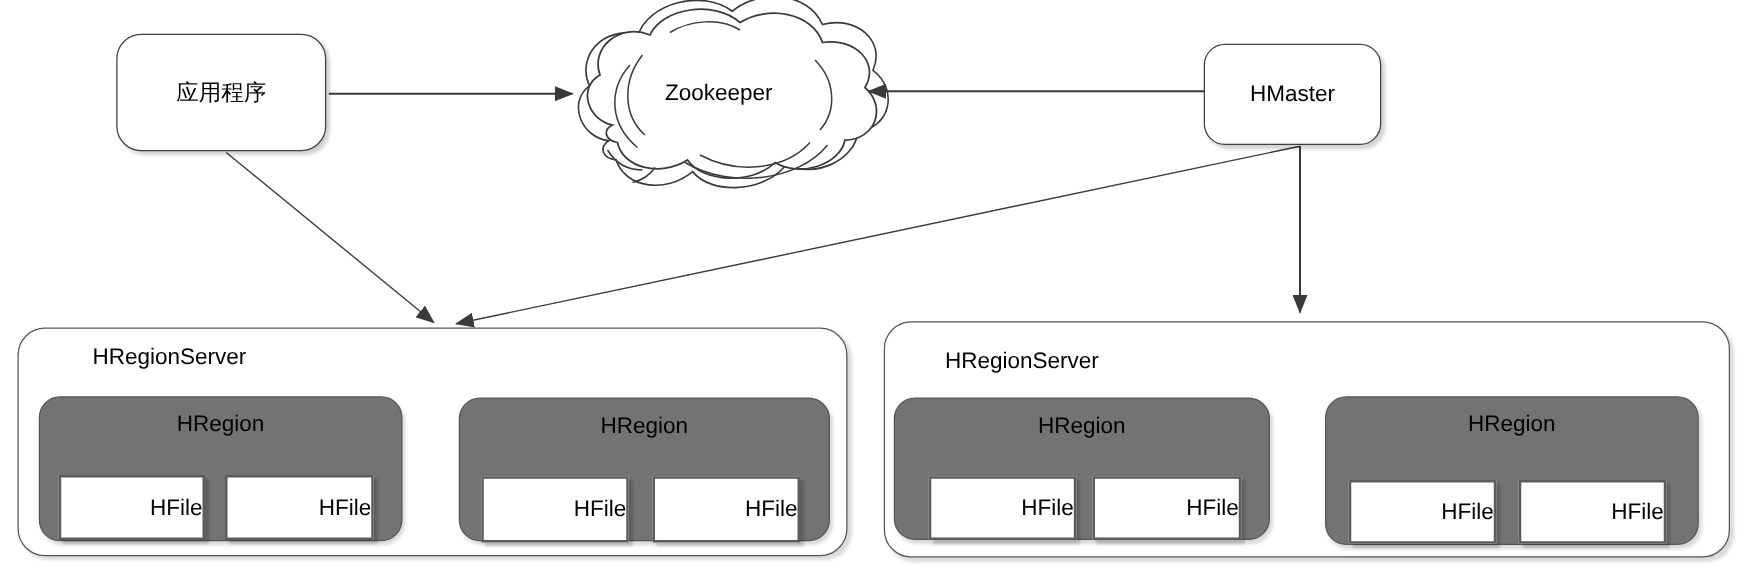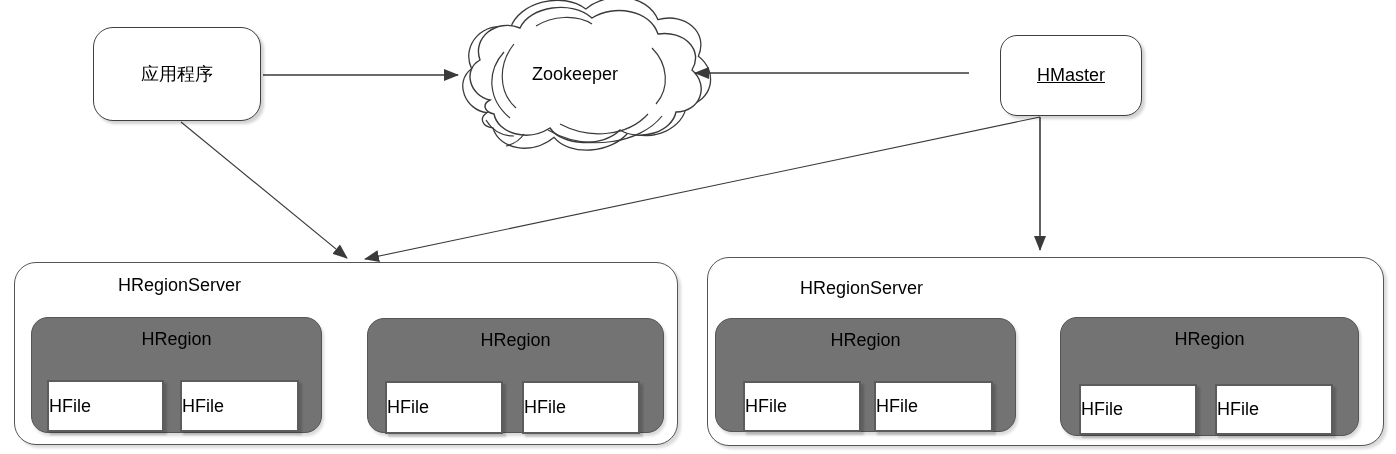--- a/index.html
+++ b/index.html
@@ -20,42 +20,42 @@
   .cloud-main{fill:#ffffff;stroke:var(--line);stroke-width:1.4;}
   .cloud-echo{fill:none;stroke:var(--line);stroke-width:1.2;}
   .cloud-scribble{fill:none;stroke:var(--line);stroke-width:1.2;}
   .cloud-text{font-family:"Liberation Sans","DejaVu Sans",sans-serif;font-size:18px;fill:var(--text);}
   .node{
     position:absolute;background:#fff;border:1.4px solid var(--node-border);
     display:flex;align-items:center;justify-content:center;font-size:18px;
     box-shadow:3px 3px 3px rgba(0,0,0,0.18);
   }
   #app-node{left:93px;top:27px;width:168px;height:94px;border-radius:20px;}
-  #hmaster-node{left:1000px;top:35px;width:142px;height:81px;border-radius:17px;text-decoration:underline;}
+  #hmaster-node{left:963px;top:35px;width:142px;height:81px;border-radius:17px;}
   .server{
     position:absolute;background:#fff;border:1.5px solid var(--container-border);
     border-radius:22px;box-shadow:3px 3px 3px rgba(0,0,0,0.15);
   }
   #server-1{left:14px;top:262px;width:664px;height:183px;}
   #server-2{left:707px;top:257px;width:677px;height:189px;}
-  .server-label{position:absolute;font-size:18px;white-space:nowrap;margin-left:44px;}
+  .server-label{position:absolute;font-size:18px;white-space:nowrap;}
   #server-1 > .server-label{left:59px;top:12px;}
   #server-2 > .server-label{left:48px;top:20px;}
   .region{
     position:absolute;background:#737373;border:1.4px solid var(--container-border);
     border-radius:17px;box-shadow:2px 3px 3px rgba(0,0,0,0.15);
   }
   #server-1 .region-a{left:16px;top:54px;width:291px;height:116px;}
   #server-1 .region-b{left:352px;top:55px;width:297px;height:115px;}
   #server-2 .region-a{left:7px;top:60px;width:301px;height:114px;}
   #server-2 .region-b{left:352px;top:59px;width:299px;height:119px;}
   .region-label{display:block;text-align:center;margin-top:11px;font-size:18px;}
   .hfile{
     position:absolute;background:#fff;border:2px solid #5c5c5c;
-    display:flex;align-items:center;justify-content:flex-start;font-size:18px;
+    display:flex;align-items:center;justify-content:flex-end;font-size:18px;
     box-shadow:3px 3px 2px rgba(0,0,0,0.18);
   }
   #server-1 .region-a .hfile-1{left:15px;top:62px;width:117px;height:52px;}
   #server-1 .region-a .hfile-2{left:148px;top:62px;width:119px;height:52px;}
   #server-1 .region-b .hfile-1{left:17px;top:62px;width:118px;height:53px;}
   #server-1 .region-b .hfile-2{left:154px;top:62px;width:118px;height:53px;}
   #server-2 .region-a .hfile-1{left:27px;top:62px;width:118px;height:51px;}
   #server-2 .region-a .hfile-2{left:158px;top:62px;width:119px;height:51px;}
   #server-2 .region-b .hfile-1{left:18px;top:66px;width:118px;height:51px;}
   #server-2 .region-b .hfile-2{left:154px;top:66px;width:118px;height:51px;}

